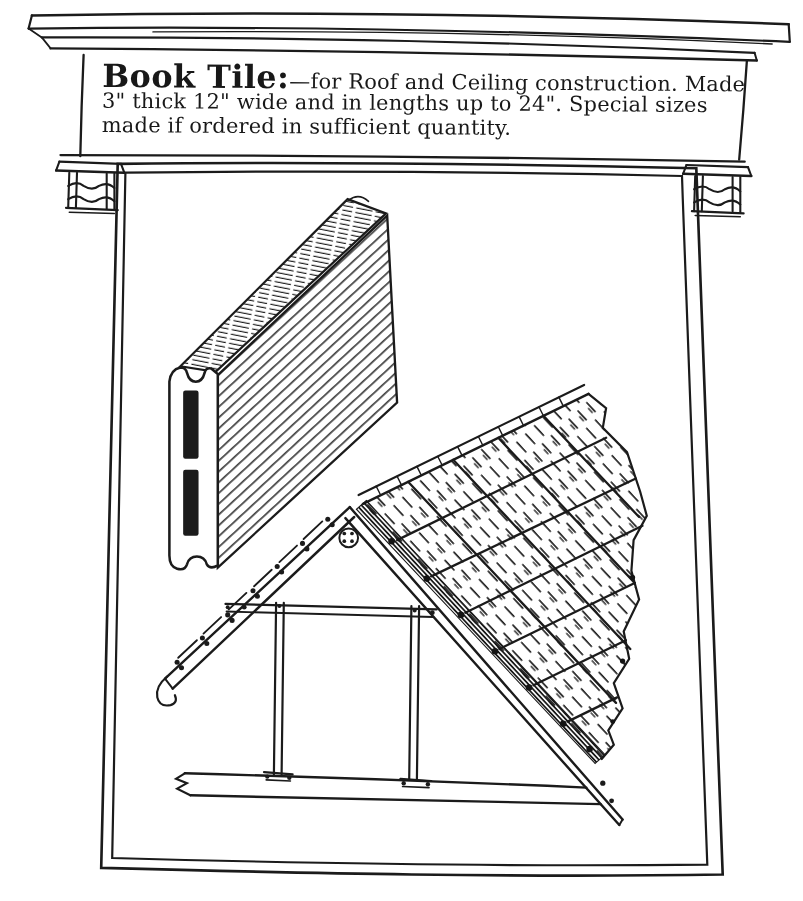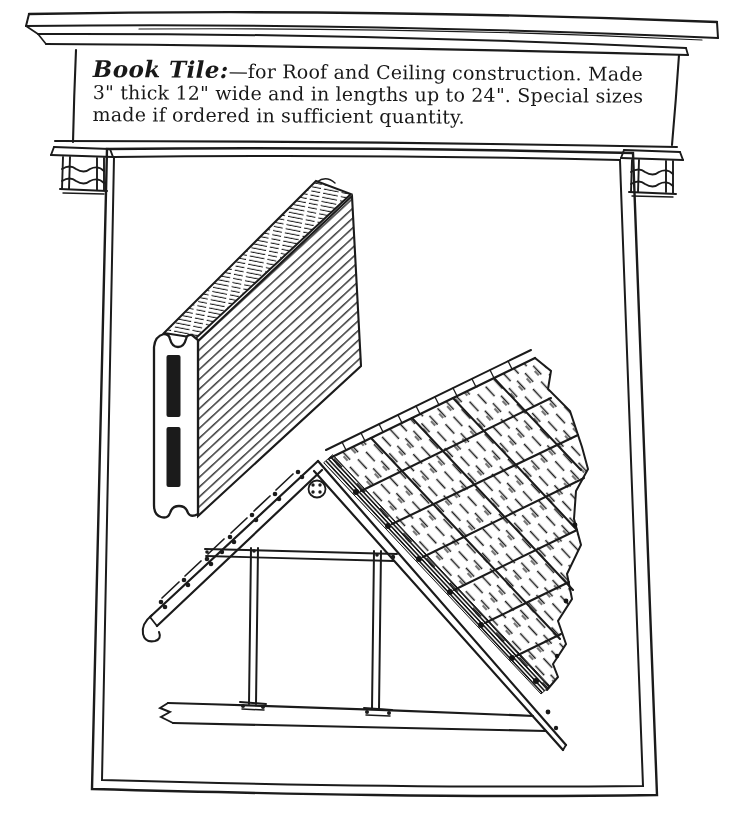--- a/index.html
+++ b/index.html
@@ -6,21 +6,21 @@
   #plate{
     position:relative;width:730px;height:819px;background:#ffffff;overflow:hidden;
     font-family:"DejaVu Serif", serif;color:#1b1b1b;
   }
   #artwork{position:absolute;left:0;top:0;}
   .headline{
     position:absolute;left:93px;top:58px;width:566px;
     font-size:19px;line-height:22.5px;letter-spacing:.2px;color:#181818;
     transform:rotate(.4deg);transform-origin:left top;white-space:nowrap;
   }
-  .headline .lead{font-size:23px;font-weight:bold;letter-spacing:.4px;font-style:italic;}
+  .headline .lead{font-size:29px;font-weight:bold;letter-spacing:.4px;}
   .hl-line{height:22.5px;}
 </style>
 </head>
 <body>
 
 <div id="plate">
 
 <svg id="artwork" width="730" height="819" viewBox="0 0 730 819">
   <defs>
     <pattern id="striate" width="8" height="7.2" patternUnits="userSpaceOnUse" patternTransform="rotate(-42.7)">

